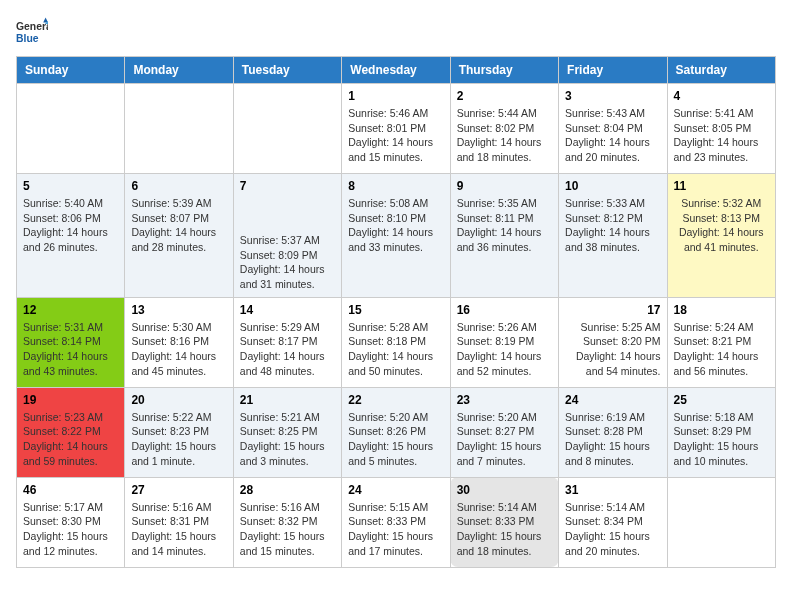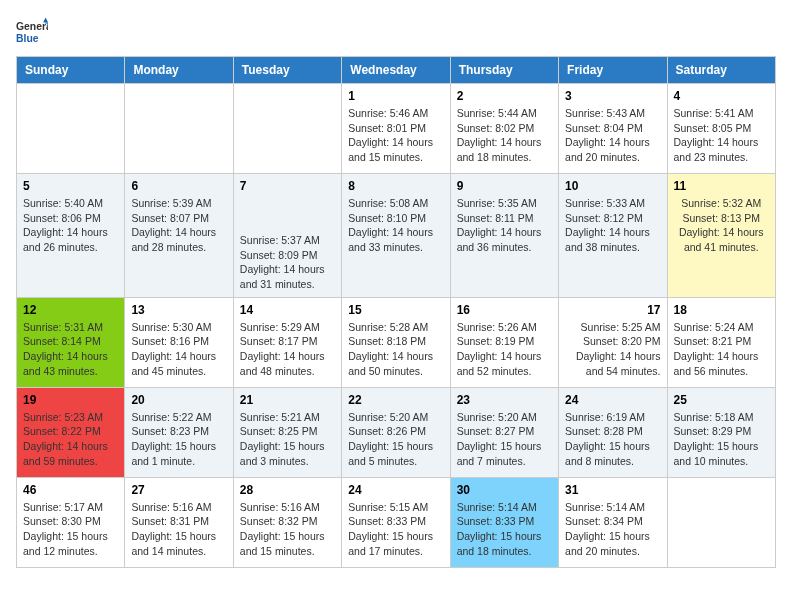--- a/index.html
+++ b/index.html
@@ -287,21 +287,21 @@
           <div class="day-info" style="white-space: pre-line;">Sunrise: 5:16 AM
 Sunset: 8:32 PM
 Daylight: 15 hours and 15 minutes.</div>
         </td>
         <td style="background-color: rgb(255, 255, 255);">
           <span class="day-num">24</span>
           <div class="day-info" style="white-space: pre-line;">Sunrise: 5:15 AM
 Sunset: 8:33 PM
 Daylight: 15 hours and 17 minutes.</div>
         </td>
-        <td style="background-color: #7dd3fc;">
+        <td style="background-color: #e5e5e5; border-radius: 8px;">
           <span class="day-num">30</span>
           <div class="day-info" style="white-space: pre-line;">Sunrise: 5:14 AM
 Sunset: 8:33 PM
 Daylight: 15 hours and 18 minutes.</div>
         </td>
         <td style="background-color: rgb(255, 255, 255);">
           <span class="day-num">31</span>
           <div class="day-info" style="white-space: pre-line;">Sunrise: 5:14 AM
 Sunset: 8:34 PM
 Daylight: 15 hours and 20 minutes.</div>

